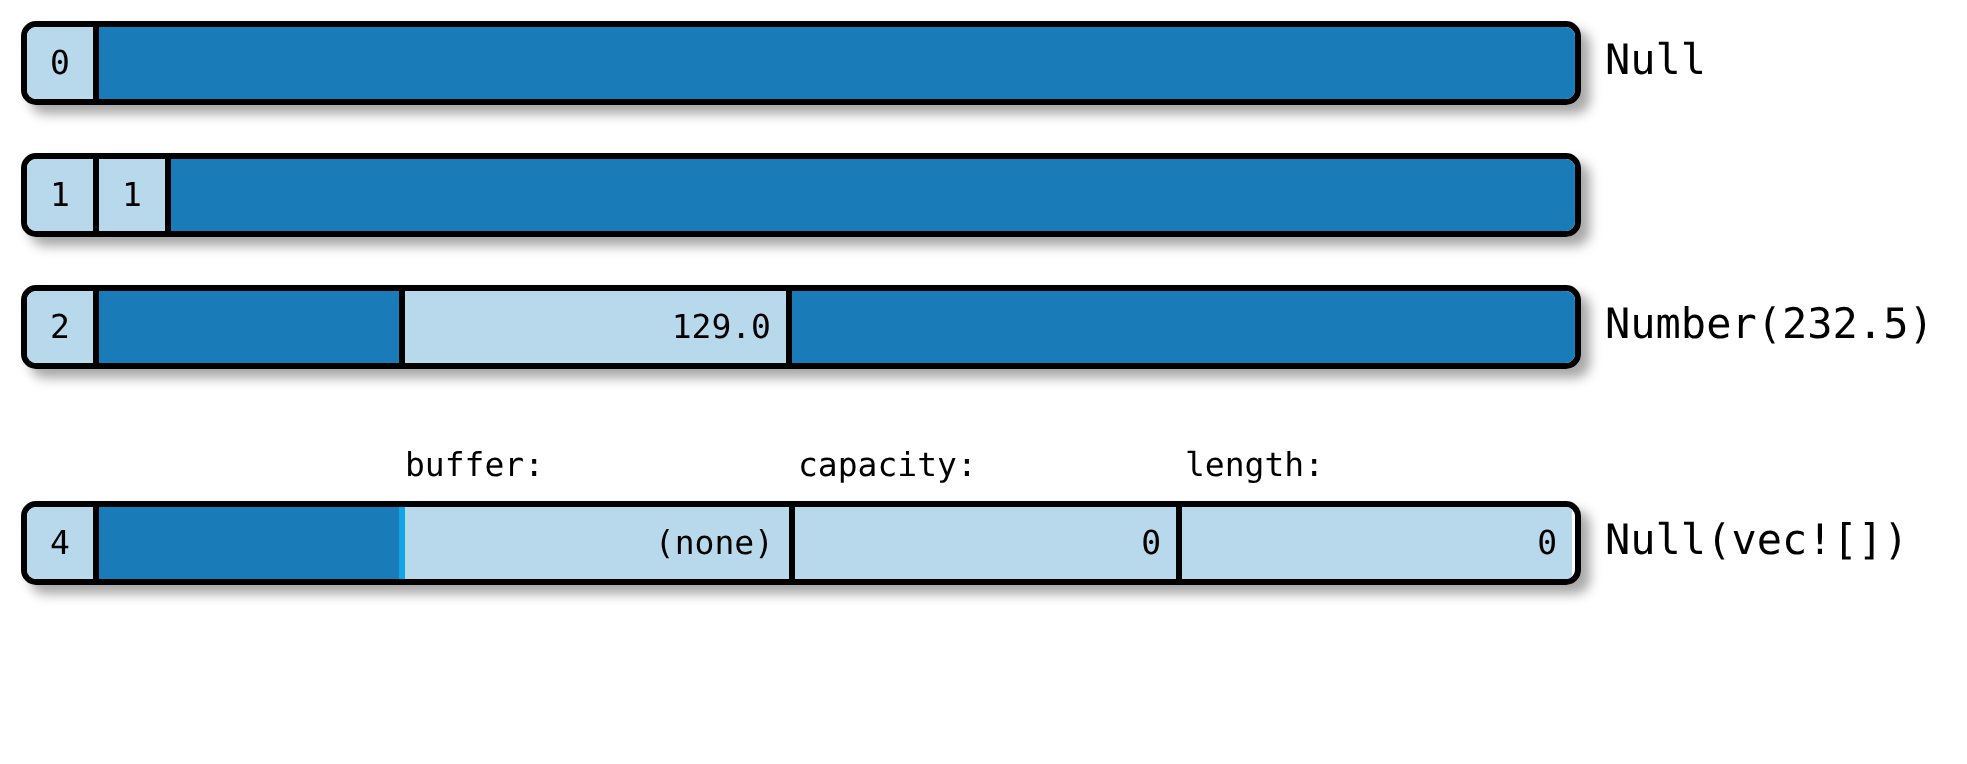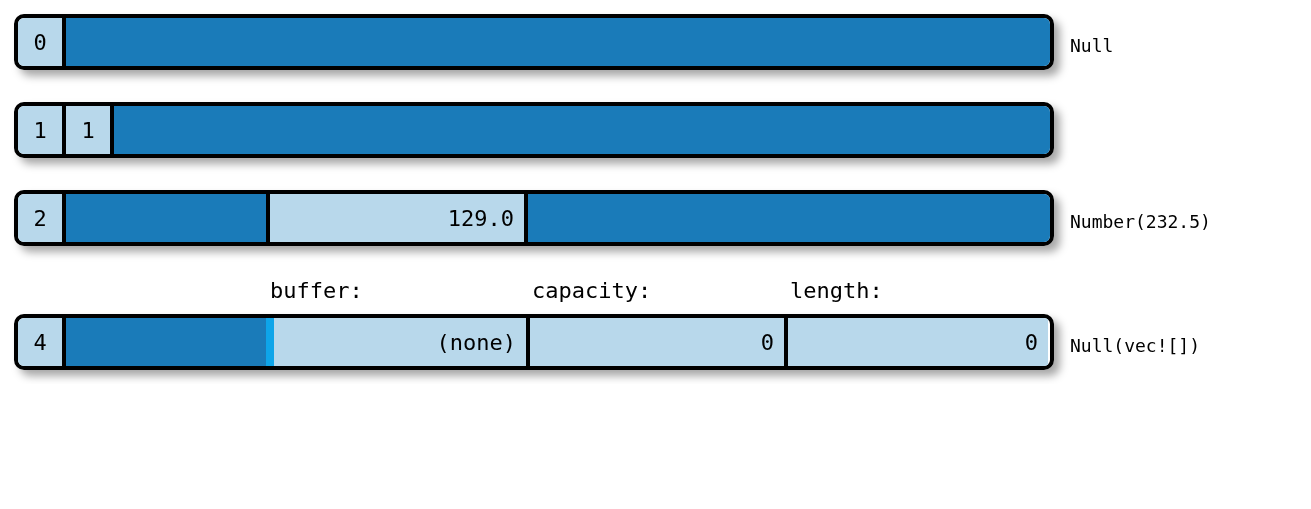--- a/index.html
+++ b/index.html
@@ -26,20 +26,21 @@
   }
   .bar-wrap {
     width: 1040px;
     display: flex;
     flex-direction: column;
   }
   .field-headers {
     display: flex;
     height: 32px;
     margin-bottom: 4px;
+    margin-top: 20px;
   }
   .header-spacer {
     flex: 0 0 auto;
   }
   .header-cell {
     flex: 0 0 auto;
     text-align: left;
     padding-left: 4px;
     font-size: 22px;
     color: #000;
@@ -76,21 +77,21 @@
     justify-content: center;
   }
   .value-right {
     justify-content: flex-end;
     padding-right: 10px;
   }
   .fill {
     flex: 1 1 auto;
   }
   .label {
-    font-size: 18px;
+    font-size: 28px;
     color: #000;
     padding-bottom: 14px;
     white-space: nowrap;
   }
 </style>
 </head>
 <body>
 
 <div class="diagram">
 
@@ -130,21 +131,21 @@
     <div class="bar-wrap">
       <div class="field-headers">
         <div class="header-spacer" style="width:252px"></div>
         <div class="header-cell" style="width:262px">buffer:</div>
         <div class="header-cell" style="width:258px">capacity:</div>
         <div class="header-cell" style="width:260px">length:</div>
       </div>
       <div class="bar">
         <div class="cell light tag">4</div>
         <div class="cell dark" style="width:200px;border-right:none"></div>
-        <div class="cell light value-right" style="width:264px;border-left:8px solid #0ea5e9">(none)</div>
+        <div class="cell light value-right" style="width:264px;border-left:4px solid #0ea5e9">(none)</div>
         <div class="cell light value-right" style="width:258px">0</div>
         <div class="cell light value-right" style="width:260px">0</div>
       </div>
     </div>
     <div class="label">Null(vec![])</div>
   </div>
 
 </div>
 
 </body></html>

